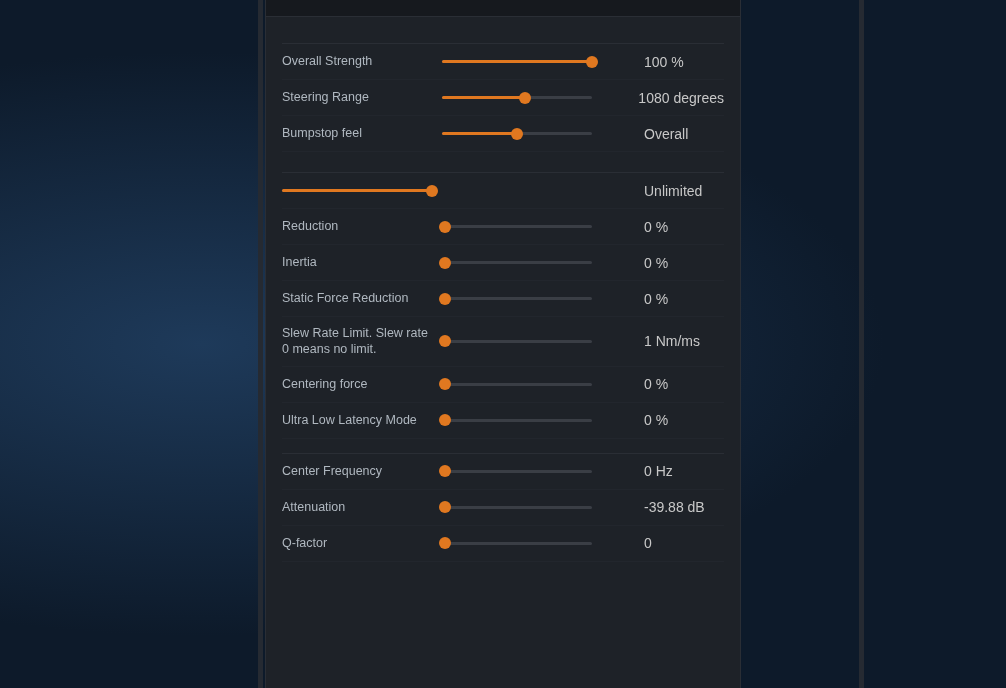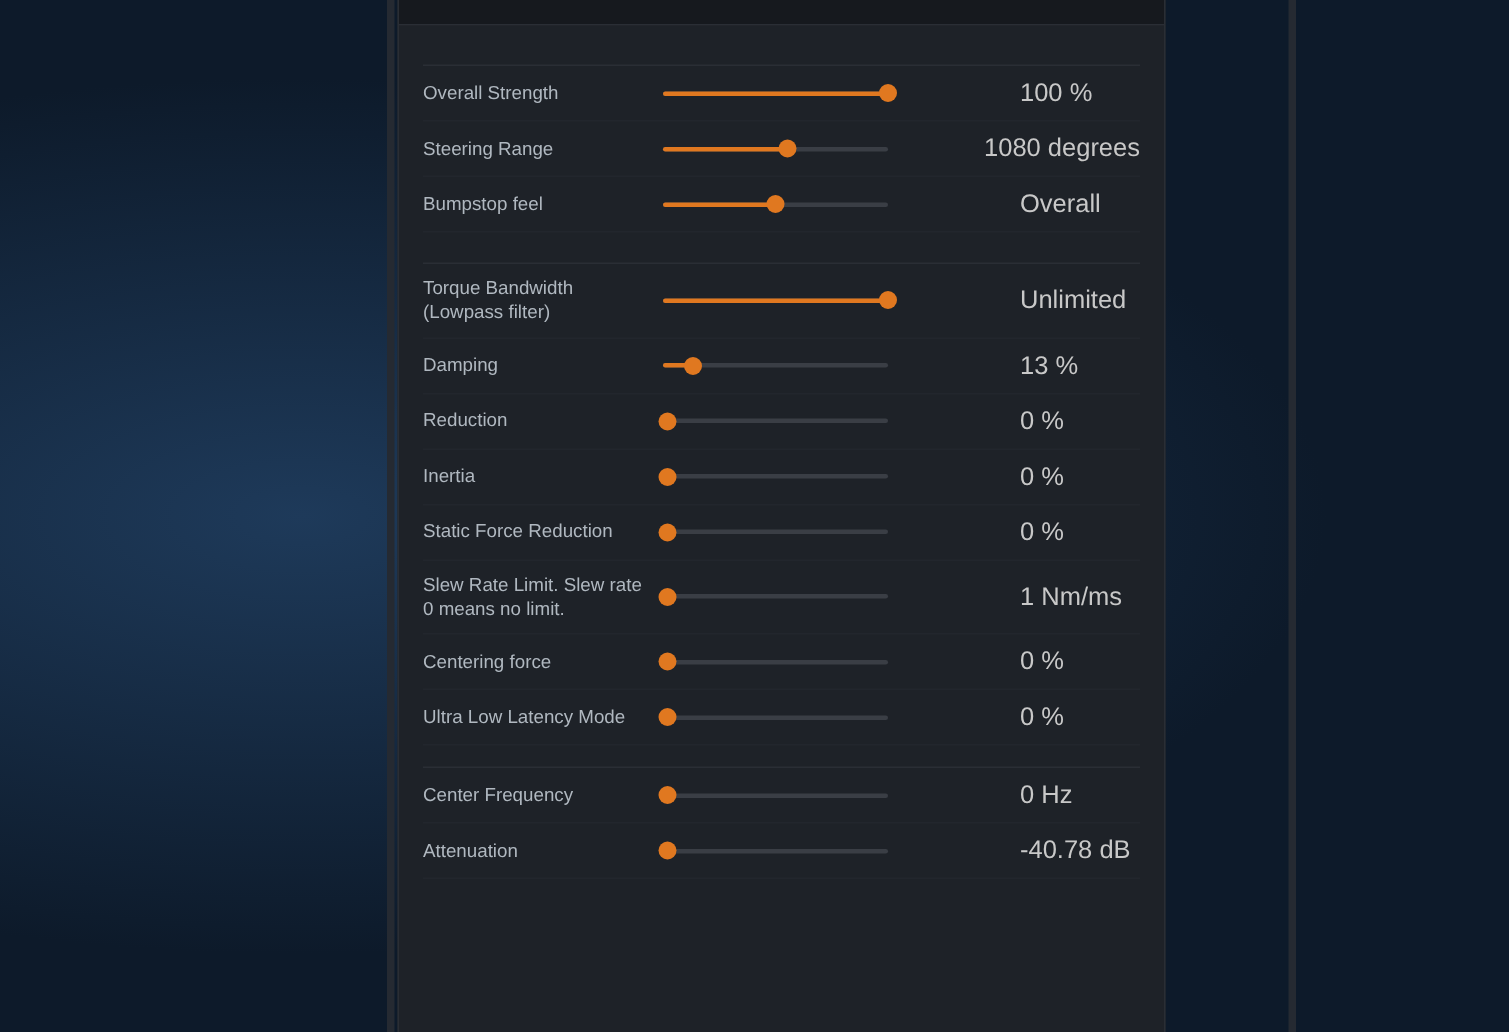--- a/index.html
+++ b/index.html
@@ -19,21 +19,21 @@
       position: absolute;
       top: 0; left: 0; right: 0; bottom: 0;
       background: radial-gradient(ellipse at 20% 50%, #1e3a5a 0%, #0d1a2a 60%);
       z-index: 0;
     }
 
     .panel {
       position: absolute;
       left: 265px;
       top: 0;
-      width: 512px;
+      width: 476px;
       height: 688px;
       background: #1e2228;
       border-left: 1px solid #2a2e35;
       border-right: 1px solid #2a2e35;
       z-index: 1;
       overflow-y: auto;
       overflow-x: hidden;
     }
 
     .panel::-webkit-scrollbar { width: 6px; }
@@ -113,21 +113,21 @@
       border-radius: 50%;
       position: absolute;
       top: 50%;
       transform: translateY(-50%);
       cursor: pointer;
     }
 
     .slider-value {
       margin-left: 12px;
       color: #c8c8c8;
-      font-size: 17px;
+      font-size: 14px;
       min-width: 80px;
       white-space: nowrap;
     }
 
     .section-header {
       font-size: 13px;
       font-weight: bold;
       color: #d0d8e0;
       padding: 14px 0 6px 0;
       border-bottom: 1px solid #2a2e35;
@@ -204,40 +204,29 @@
               <div class="slider-thumb" style="left: calc(50% - 6px);"></div>
             </div>
           </div>
           <div class="slider-value">Overall</div>
         </div>
       </div>
 
     <div class="section-header"></div>
     <div id="cof-sliders">
         <div class="slider-row">
-          <div class="slider-label">Torque Bandwidth (Lowpass filter)</div>
           <div class="slider-container">
             <div class="slider-track">
               <div class="slider-fill" style="width: 100%;"></div>
               <div class="slider-thumb" style="left: calc(100% - 6px);"></div>
             </div>
           </div>
           <div class="slider-value">Unlimited</div>
         </div>
         <div class="slider-row">
-          <div class="slider-label">Damping</div>
-          <div class="slider-container">
-            <div class="slider-track">
-              <div class="slider-fill" style="width: 13%;"></div>
-              <div class="slider-thumb" style="left: calc(13% - 6px);"></div>
-            </div>
-          </div>
-          <div class="slider-value">13 %</div>
-        </div>
-        <div class="slider-row">
           <div class="slider-label">Reduction</div>
           <div class="slider-container">
             <div class="slider-track">
               <div class="slider-fill" style="width: 2%;"></div>
               <div class="slider-thumb" style="left: calc(2% - 6px);"></div>
             </div>
           </div>
           <div class="slider-value">0 %</div>
         </div>
         <div class="slider-row">
@@ -305,17 +294,27 @@
           <div class="slider-value">0 Hz</div>
         </div>
         <div class="slider-row">
           <div class="slider-label">Attenuation</div>
           <div class="slider-container">
             <div class="slider-track">
               <div class="slider-fill" style="width: 2%;"></div>
               <div class="slider-thumb" style="left: calc(2% - 6px);"></div>
             </div>
           </div>
-          <div class="slider-value">-40.78 dB</div>
+          <div class="slider-value">-39.88 dB</div>
+        </div>
+        <div class="slider-row">
+          <div class="slider-label">Q-factor</div>
+          <div class="slider-container">
+            <div class="slider-track">
+              <div class="slider-fill" style="width: 2%;"></div>
+              <div class="slider-thumb" style="left: calc(2% - 6px);"></div>
+            </div>
+          </div>
+          <div class="slider-value">0</div>
         </div>
       </div>
   </div>
 </div>
 
 </body></html>

